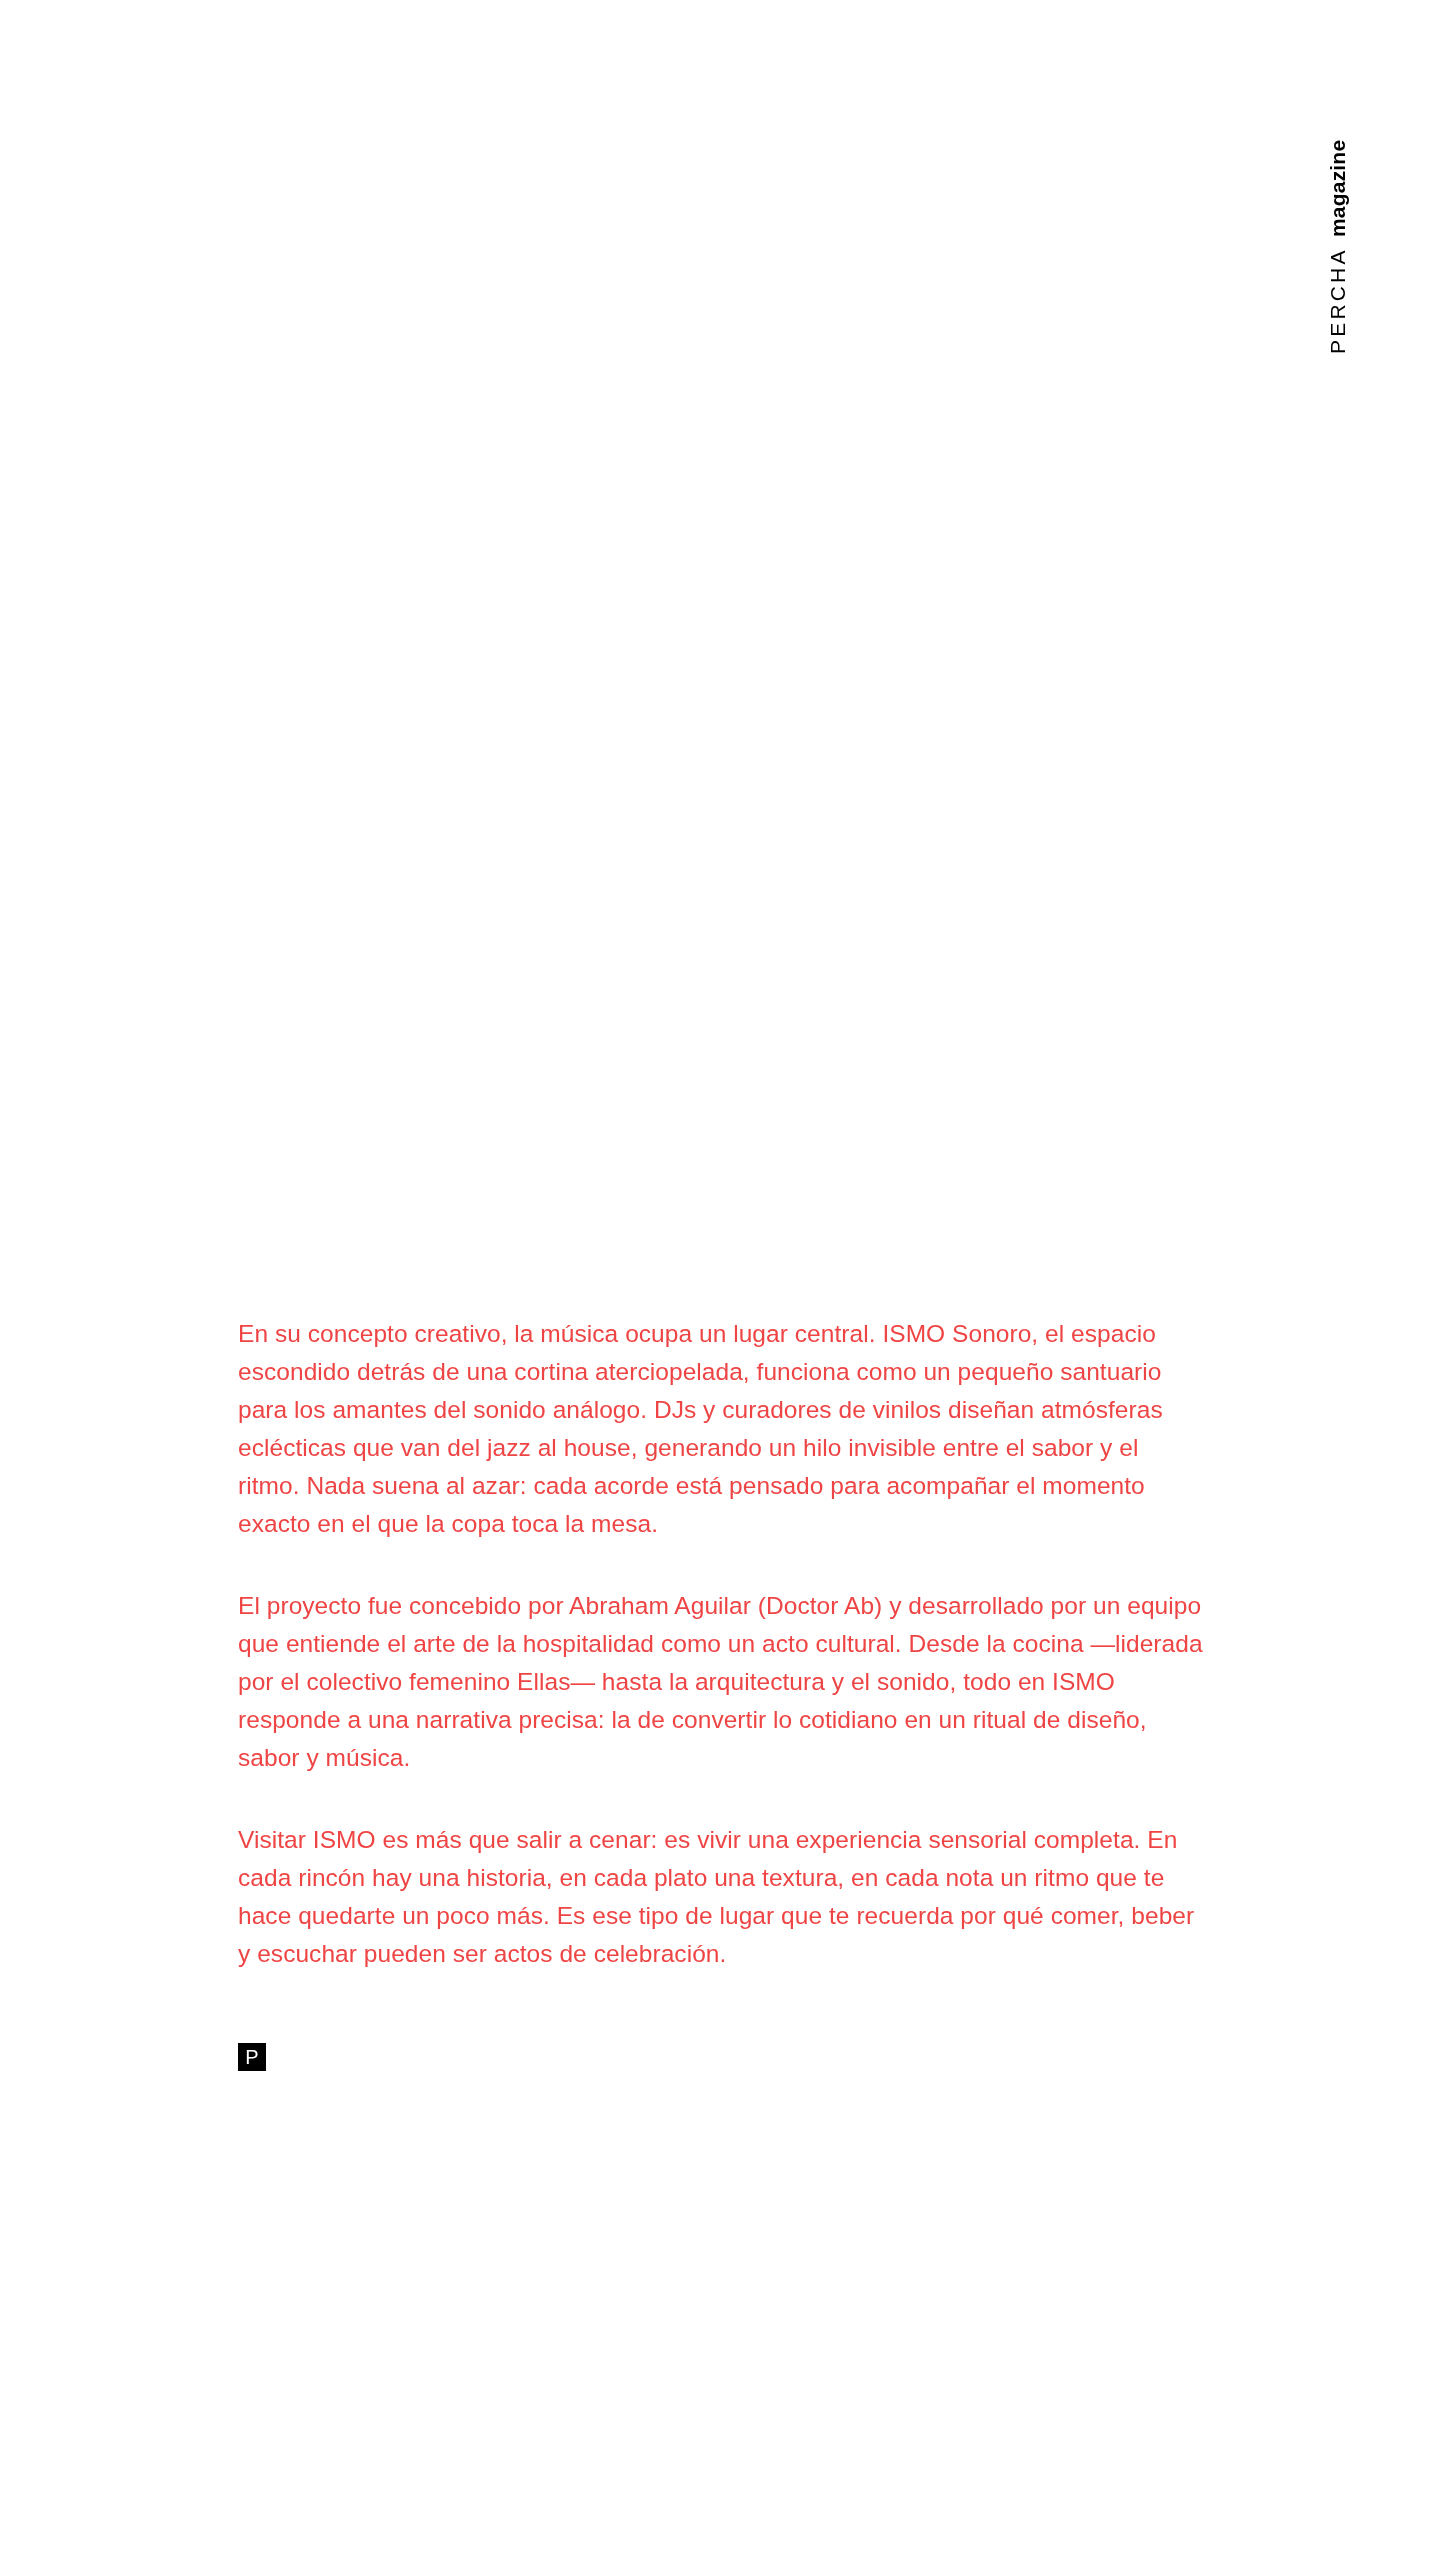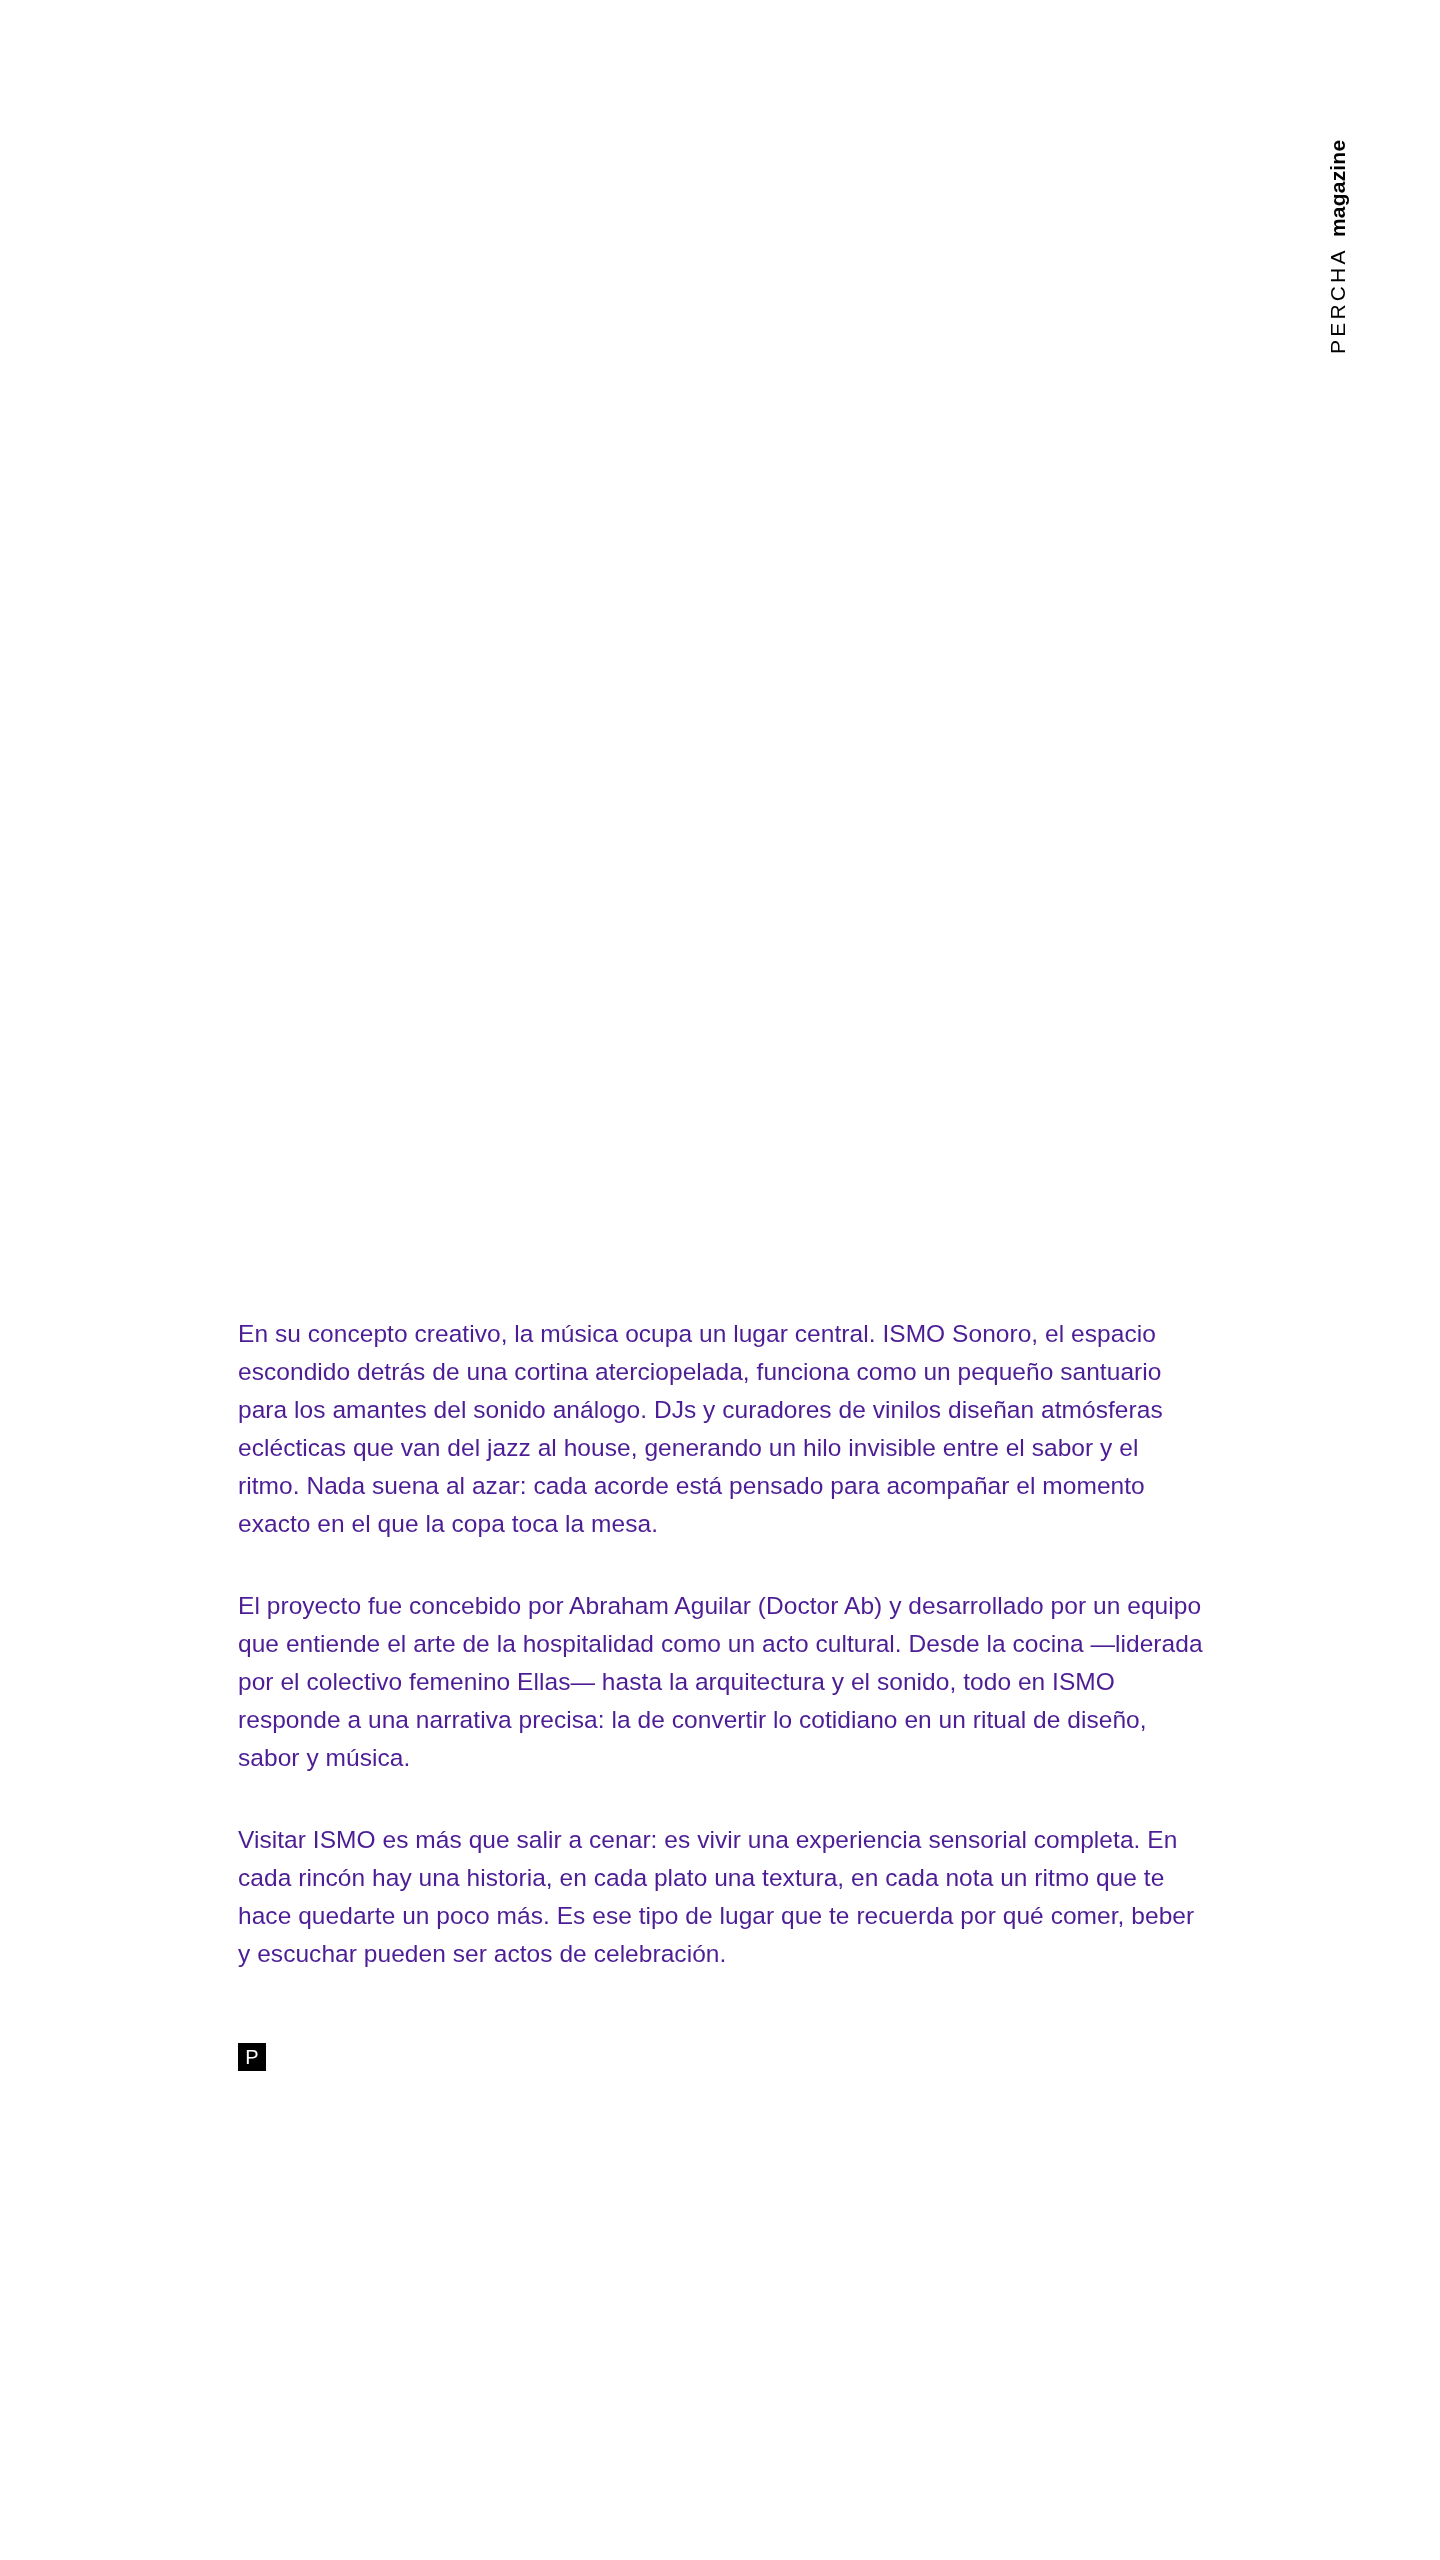--- a/index.html
+++ b/index.html
@@ -48,21 +48,21 @@
     position: absolute;
     left: 238px;
     top: 1315px;
     width: 965px;
   }
   .article p {
     margin: 0 0 44px 0;
     font-size: 24.5px;
     line-height: 38px;
     letter-spacing: 0.05px;
-    color: #4c1d95;
+    color: #ef4444;
     font-weight: 400;
   }
   .article p:last-of-type {
     margin-bottom: 0;
   }
 
   
   .endmark {
     position: absolute;
     left: 238px;

